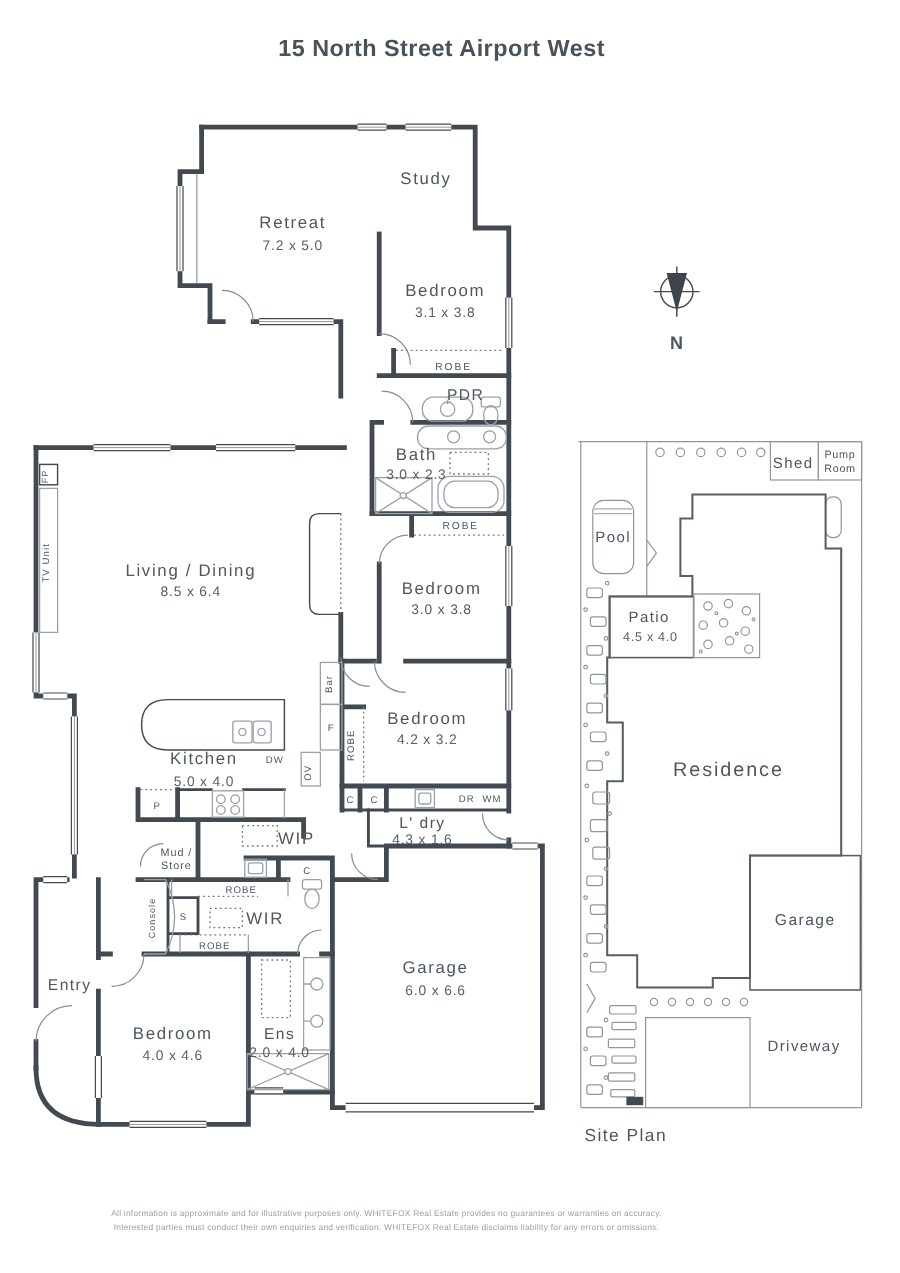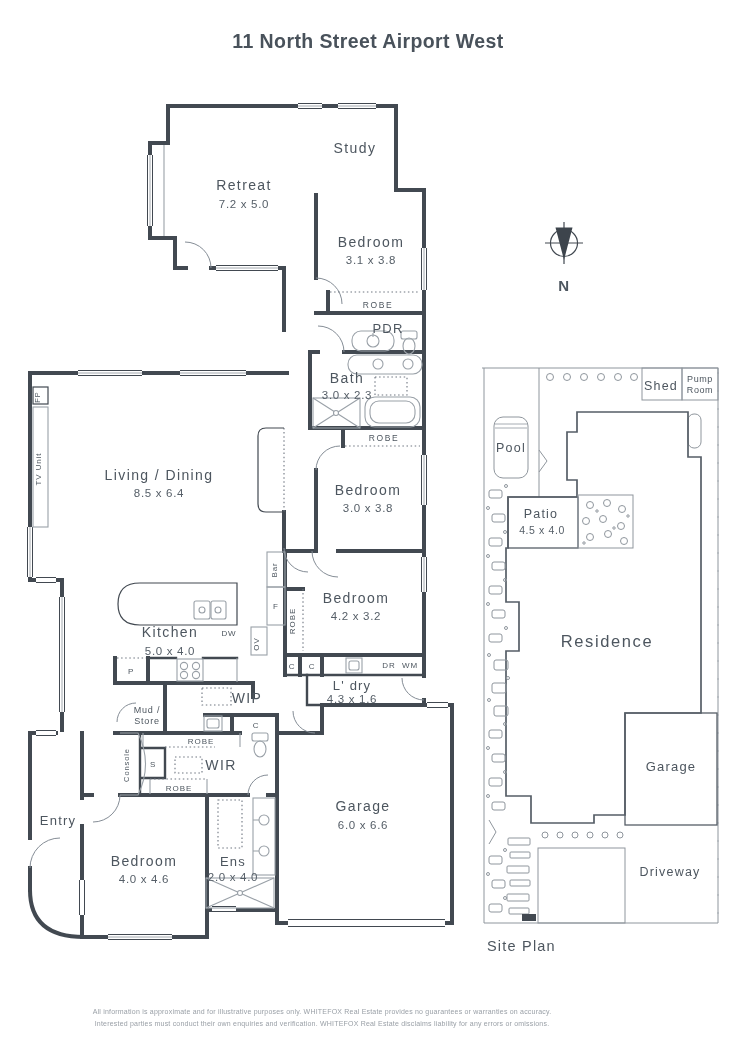--- a/index.html
+++ b/index.html
@@ -38,21 +38,21 @@
   .sitemed{font-size:12.5px;letter-spacing:1.2px;}
   .sitesm{font-size:9px;letter-spacing:0.6px;}
   .caption{font-size:14.5px;letter-spacing:1.2px;text-anchor:start;}
   .north{font-size:15px;letter-spacing:0.5px;font-weight:600;}
 </style>
 </head>
 <body>
 
 <div class="page">
 
-  <div class="title">11 North Street Airport West</div>
+  <div class="title">15 North Street Airport West</div>
 
   <svg width="750" height="1061" viewBox="0 0 750 1061">
 
     <g>
       <path class="wall" d="M168,106 H396 V190 H424 V676 M424,700 V705"></path>
       <path class="wall" d="M322,705 H452 V923 H277 V733 H322 V705"></path>
       <path class="wall2" d="M307,675 V705 M307,705 H322"></path>
       <path class="wall" d="M168,106 V143 H150 V157 M150,226 V238 H175 V268"></path>
       <path class="wall" d="M175,268 H186 M211,268 H284 M284,268 V330"></path>
       <path class="wall" d="M30,373 H287"></path>

